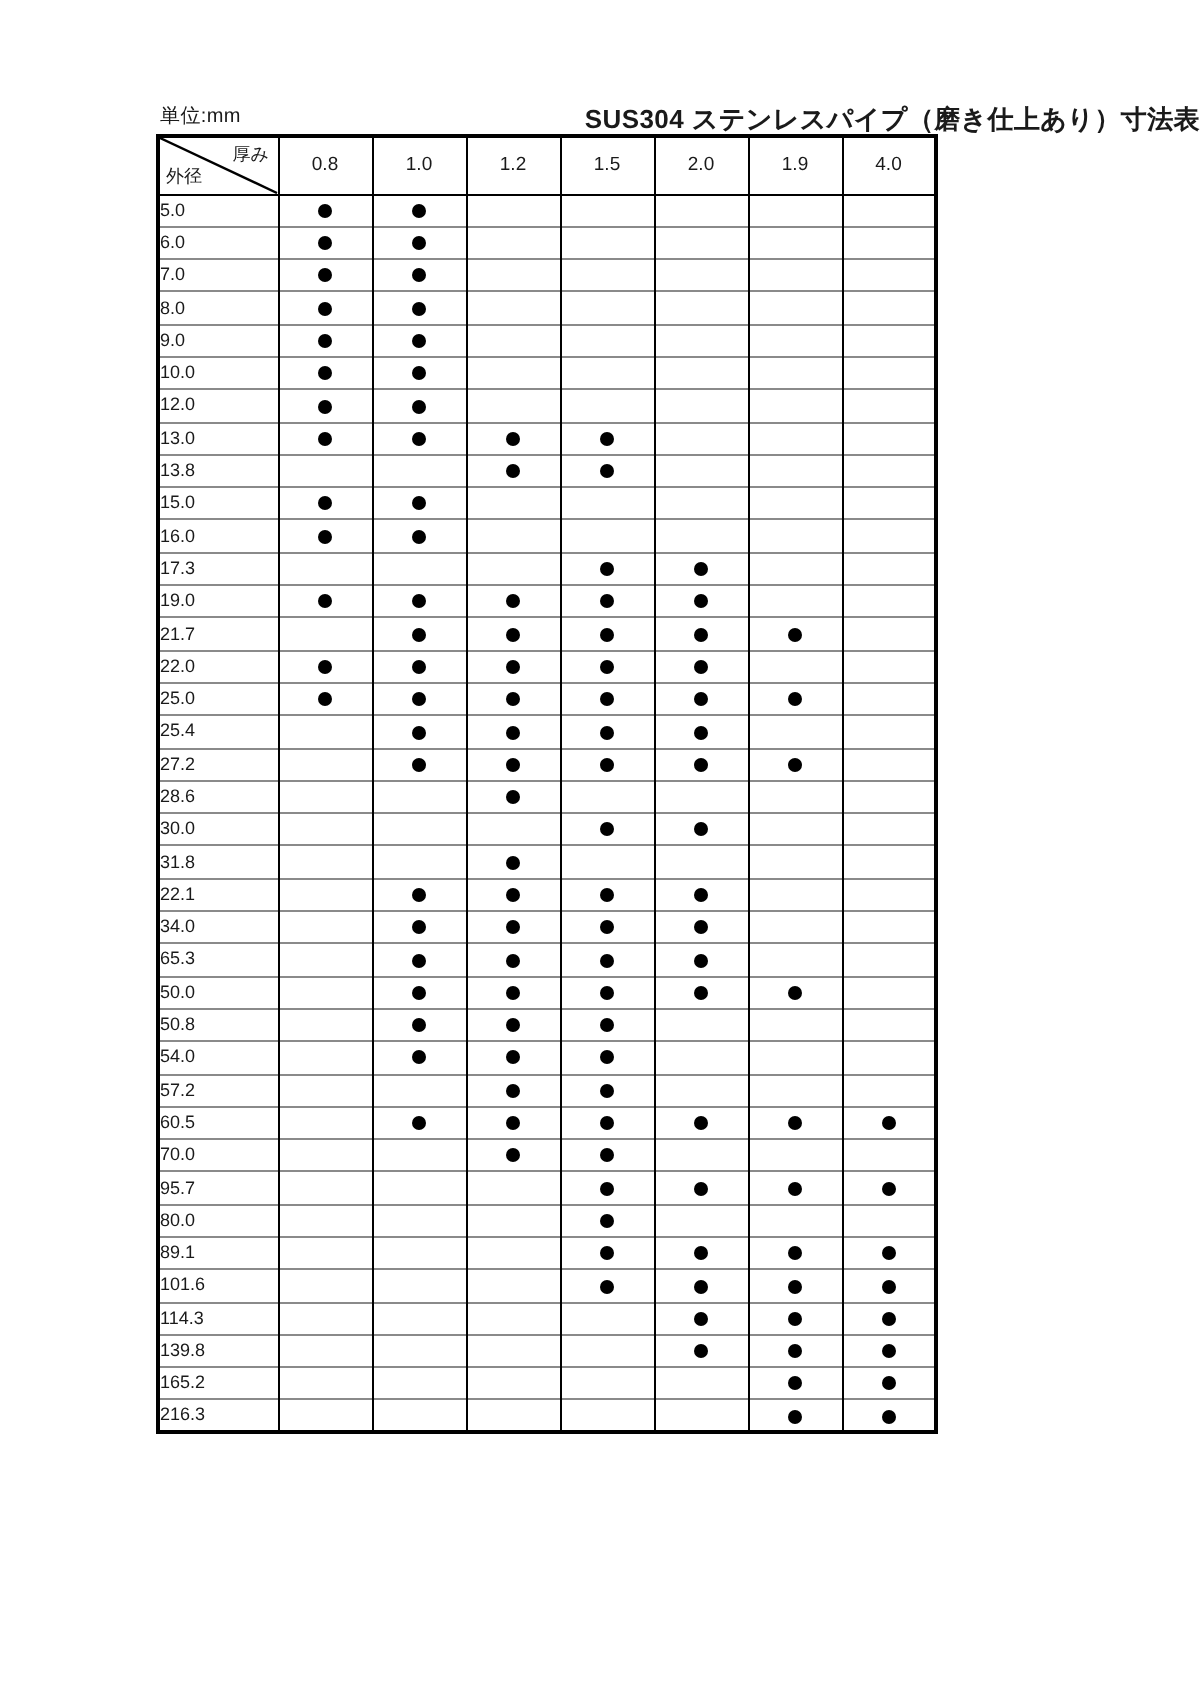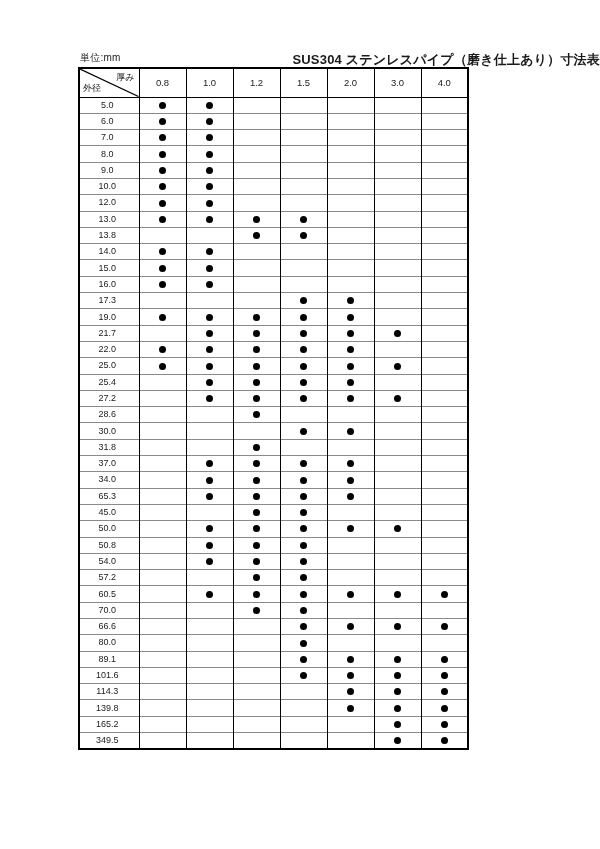--- a/index.html
+++ b/index.html
@@ -47,21 +47,21 @@
     border-left: 1px solid #000;
     border-right: 1px solid #000;
     border-top: 1px solid #8a8a8a;
     height: 16.3px; padding: 0;
     font-size: 9px;
     text-align: center; vertical-align: middle;
     line-height: 1;
   }
   .dim-table tbody tr:first-child td { border-top: 1px solid #000; }
   .dim-table tbody td.od-cell {
-    text-align: center; padding-right: 4px;
+    text-align: left; padding-right: 4px;
     white-space: nowrap;
   }
   .dot {
     display: inline-block; width: 7px; height: 7px;
     border-radius: 50%; background: #000;
     vertical-align: middle;
   }
 </style>
 </head>
 <body>
@@ -91,21 +91,21 @@
           </svg>
           <span class="corner-tr">厚み</span>
           <span class="corner-bl">外径</span>
         </th>
 
       <th>0.8</th>
           <th>1.0</th>
           <th>1.2</th>
           <th>1.5</th>
           <th>2.0</th>
-          <th>3.0</th>
+          <th>1.9</th>
           <th>4.0</th>
         </tr>
     </thead>
     <tbody id="table-body">
 
     <tr>
           <td class="od-cell">5.0</td>
           <td><span class="dot" style="background: rgb(0, 0, 0);"></span></td>
           <td><span class="dot" style="background: rgb(0, 0, 0);"></span></td>
           <td></td>
@@ -188,30 +188,20 @@
           <td class="od-cell">13.8</td>
           <td></td>
           <td></td>
           <td><span class="dot" style="background: rgb(0, 0, 0);"></span></td>
           <td><span class="dot" style="background: rgb(0, 0, 0);"></span></td>
           <td></td>
           <td></td>
           <td></td>
         </tr>
         <tr>
-          <td class="od-cell">14.0</td>
-          <td><span class="dot" style="background: rgb(0, 0, 0);"></span></td>
-          <td><span class="dot" style="background: rgb(0, 0, 0);"></span></td>
-          <td></td>
-          <td></td>
-          <td></td>
-          <td></td>
-          <td></td>
-        </tr>
-        <tr>
           <td class="od-cell">15.0</td>
           <td><span class="dot" style="background: rgb(0, 0, 0);"></span></td>
           <td><span class="dot" style="background: rgb(0, 0, 0);"></span></td>
           <td></td>
           <td></td>
           <td></td>
           <td></td>
           <td></td>
         </tr>
         <tr>
@@ -318,21 +308,21 @@
           <td class="od-cell">31.8</td>
           <td></td>
           <td></td>
           <td><span class="dot" style="background: rgb(0, 0, 0);"></span></td>
           <td></td>
           <td></td>
           <td></td>
           <td></td>
         </tr>
         <tr>
-          <td class="od-cell">37.0</td>
+          <td class="od-cell">22.1</td>
           <td></td>
           <td><span class="dot" style="background: rgb(0, 0, 0);"></span></td>
           <td><span class="dot" style="background: rgb(0, 0, 0);"></span></td>
           <td><span class="dot" style="background: rgb(0, 0, 0);"></span></td>
           <td><span class="dot" style="background: rgb(0, 0, 0);"></span></td>
           <td></td>
           <td></td>
         </tr>
         <tr>
           <td class="od-cell">34.0</td>
@@ -348,30 +338,20 @@
           <td class="od-cell">65.3</td>
           <td></td>
           <td><span class="dot" style="background: rgb(0, 0, 0);"></span></td>
           <td><span class="dot" style="background: rgb(0, 0, 0);"></span></td>
           <td><span class="dot" style="background: rgb(0, 0, 0);"></span></td>
           <td><span class="dot" style="background: rgb(0, 0, 0);"></span></td>
           <td></td>
           <td></td>
         </tr>
         <tr>
-          <td class="od-cell">45.0</td>
-          <td></td>
-          <td></td>
-          <td><span class="dot" style="background: rgb(0, 0, 0);"></span></td>
-          <td><span class="dot" style="background: rgb(0, 0, 0);"></span></td>
-          <td></td>
-          <td></td>
-          <td></td>
-        </tr>
-        <tr>
           <td class="od-cell">50.0</td>
           <td></td>
           <td><span class="dot" style="background: rgb(0, 0, 0);"></span></td>
           <td><span class="dot" style="background: rgb(0, 0, 0);"></span></td>
           <td><span class="dot" style="background: rgb(0, 0, 0);"></span></td>
           <td><span class="dot" style="background: rgb(0, 0, 0);"></span></td>
           <td><span class="dot" style="background: rgb(0, 0, 0);"></span></td>
           <td></td>
         </tr>
         <tr>
@@ -418,21 +398,21 @@
           <td class="od-cell">70.0</td>
           <td></td>
           <td></td>
           <td><span class="dot" style="background: rgb(0, 0, 0);"></span></td>
           <td><span class="dot" style="background: rgb(0, 0, 0);"></span></td>
           <td></td>
           <td></td>
           <td></td>
         </tr>
         <tr>
-          <td class="od-cell">66.6</td>
+          <td class="od-cell">95.7</td>
           <td></td>
           <td></td>
           <td></td>
           <td><span class="dot" style="background: rgb(0, 0, 0);"></span></td>
           <td><span class="dot" style="background: rgb(0, 0, 0);"></span></td>
           <td><span class="dot" style="background: rgb(0, 0, 0);"></span></td>
           <td><span class="dot" style="background: rgb(0, 0, 0);"></span></td>
         </tr>
         <tr>
           <td class="od-cell">80.0</td>
@@ -488,21 +468,21 @@
           <td class="od-cell">165.2</td>
           <td></td>
           <td></td>
           <td></td>
           <td></td>
           <td></td>
           <td><span class="dot" style="background: rgb(0, 0, 0);"></span></td>
           <td><span class="dot" style="background: rgb(0, 0, 0);"></span></td>
         </tr>
         <tr>
-          <td class="od-cell">349.5</td>
+          <td class="od-cell">216.3</td>
           <td></td>
           <td></td>
           <td></td>
           <td></td>
           <td></td>
           <td><span class="dot" style="background: rgb(0, 0, 0);"></span></td>
           <td><span class="dot" style="background: rgb(0, 0, 0);"></span></td>
         </tr>
       </tbody>
   </table>

